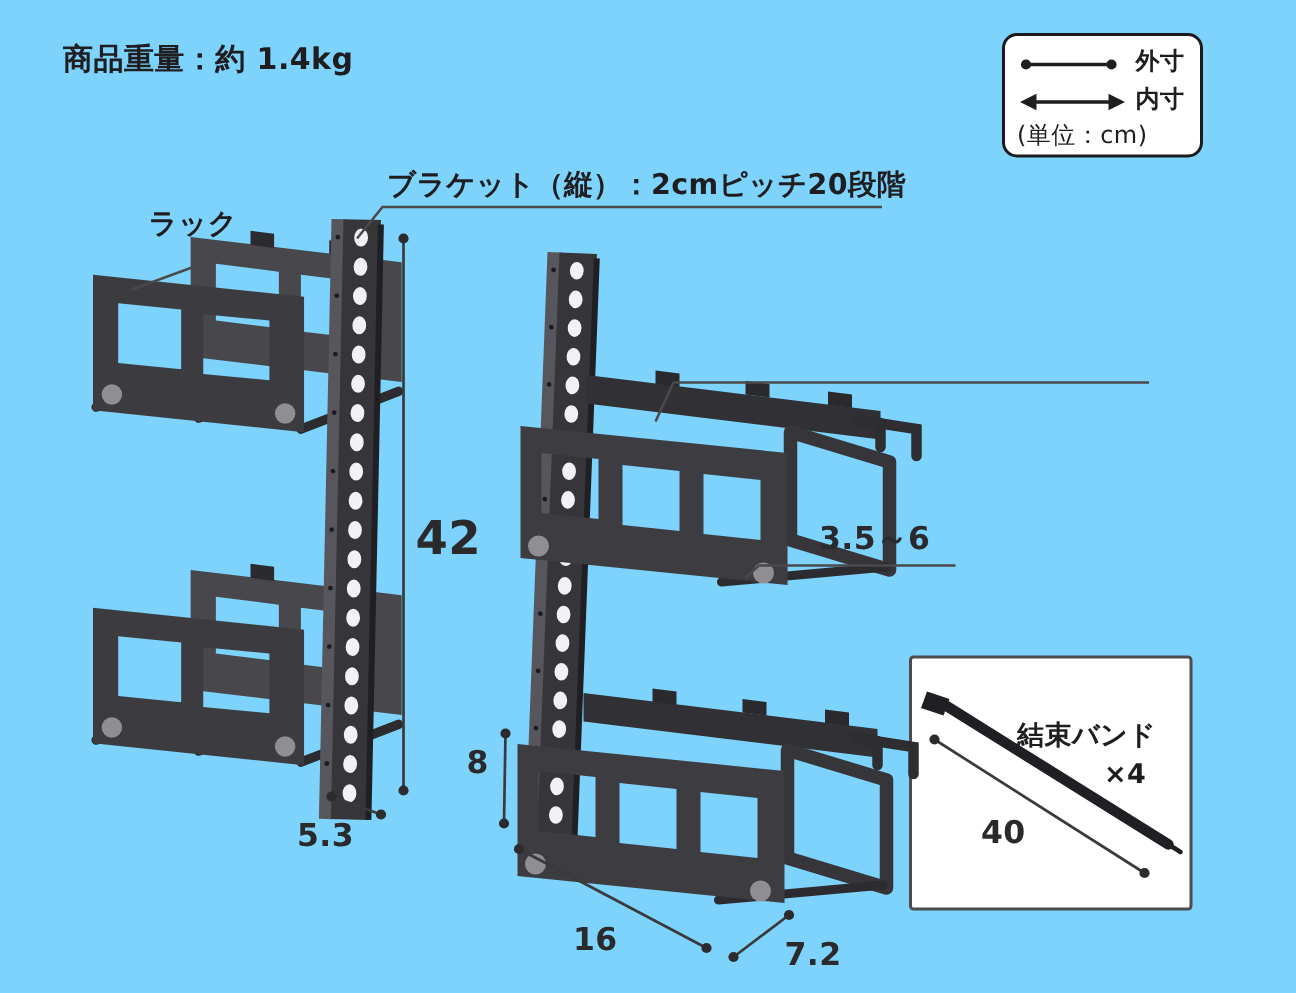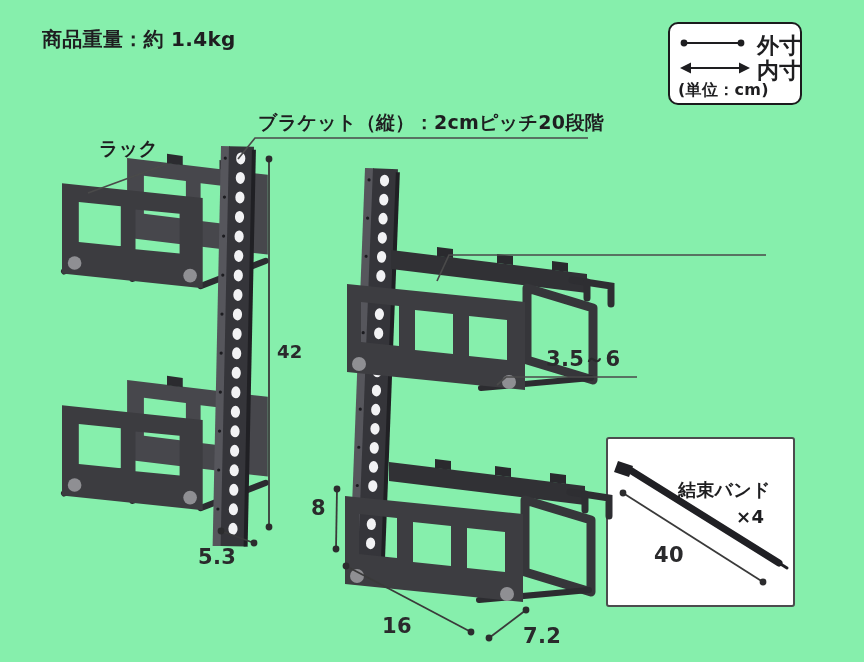--- a/index.html
+++ b/index.html
@@ -1,30 +1,30 @@
 <!DOCTYPE html>
 <html><head>
 <meta charset="utf-8">
 <style>
   html,body{margin:0;padding:0;background:#ffffff;}
   .canvas{
-    position:relative;width:864px;height:662px;background:#86efac;overflow:hidden;
+    position:relative;width:864px;height:662px;background:#7dd3fc;overflow:hidden;
     font-family:"DejaVu Sans","Liberation Sans",sans-serif;
   }
   .art{position:absolute;left:0;top:0;z-index:2;pointer-events:none;}
   .box{position:absolute;background:#ffffff;z-index:1;box-sizing:border-box;}
   .legend-box{left:668px;top:22px;width:134px;height:83px;border:2.5px solid #1b1b1d;border-radius:10px;}
   .tie-box{left:606px;top:437px;width:189px;height:170px;border:2px solid #4c4c4e;border-radius:3px;}
   .lbl{position:absolute;z-index:3;white-space:nowrap;color:#1e1e20;font-weight:700;letter-spacing:0.3px;}
   .spec{font-size:20px;}
   .callout{font-size:19px;}
   .dim{font-size:21px;font-weight:600;color:#2a2a2c;}
-  .dim-big{font-size:18px;}
-  .legend-lbl{font-size:22px;}
-  .unit-lbl{font-size:16px;font-weight:700;}
+  .dim-big{font-size:31px;}
+  .legend-lbl{font-size:16px;}
+  .unit-lbl{font-size:16px;font-weight:400;}
   .tie-lbl{font-size:18px;margin-top:28px;}
 </style>
 </head>
 <body>
 
 <div class="canvas">
 
   <div class="box legend-box"></div>
   <div class="box tie-box"></div>
 

